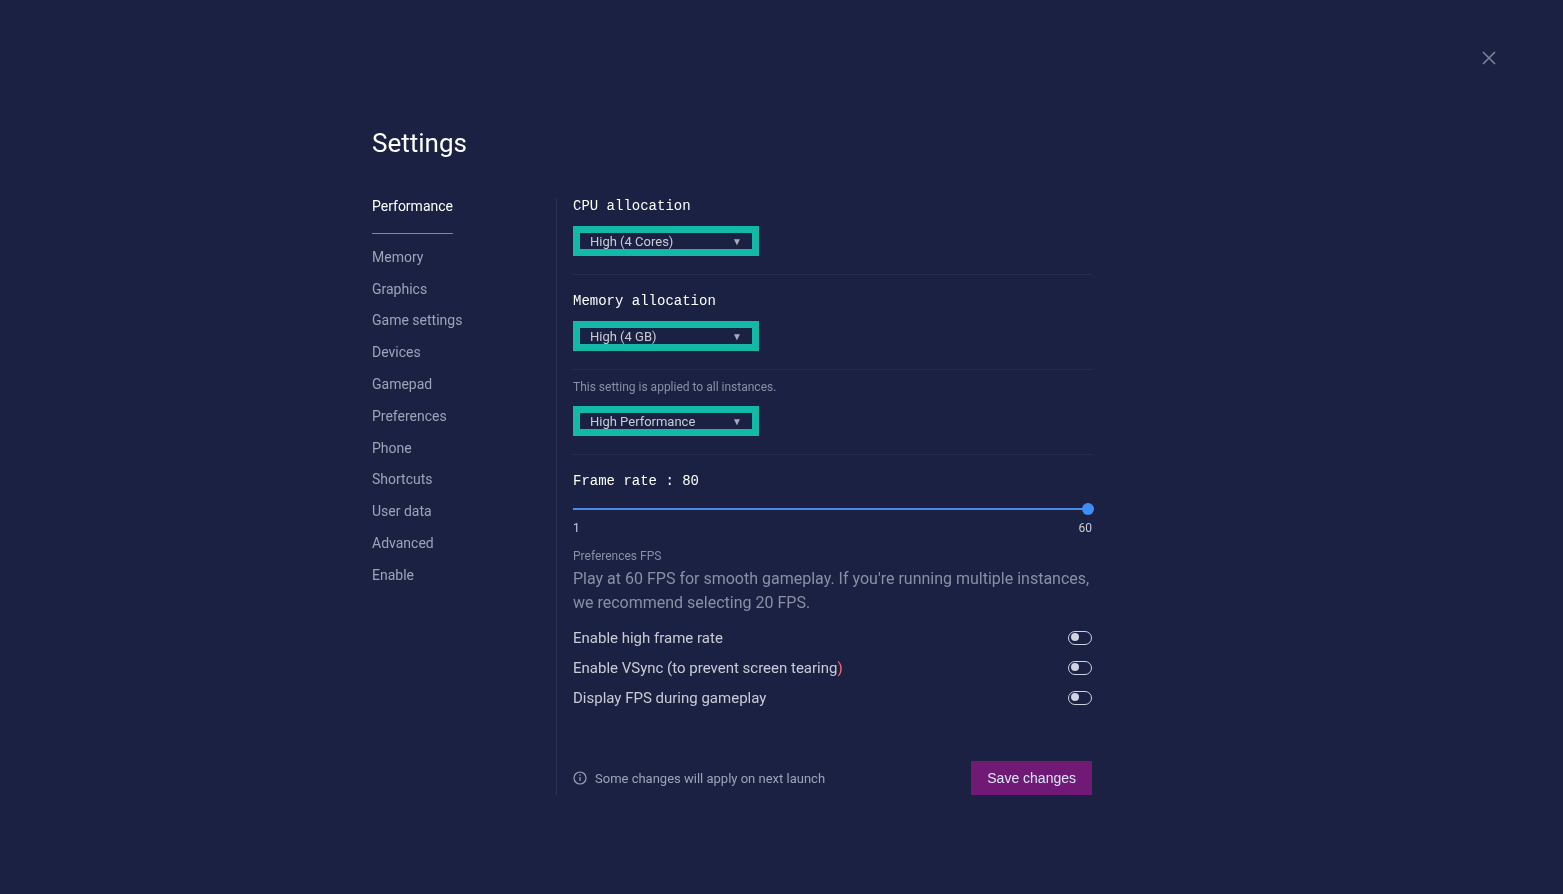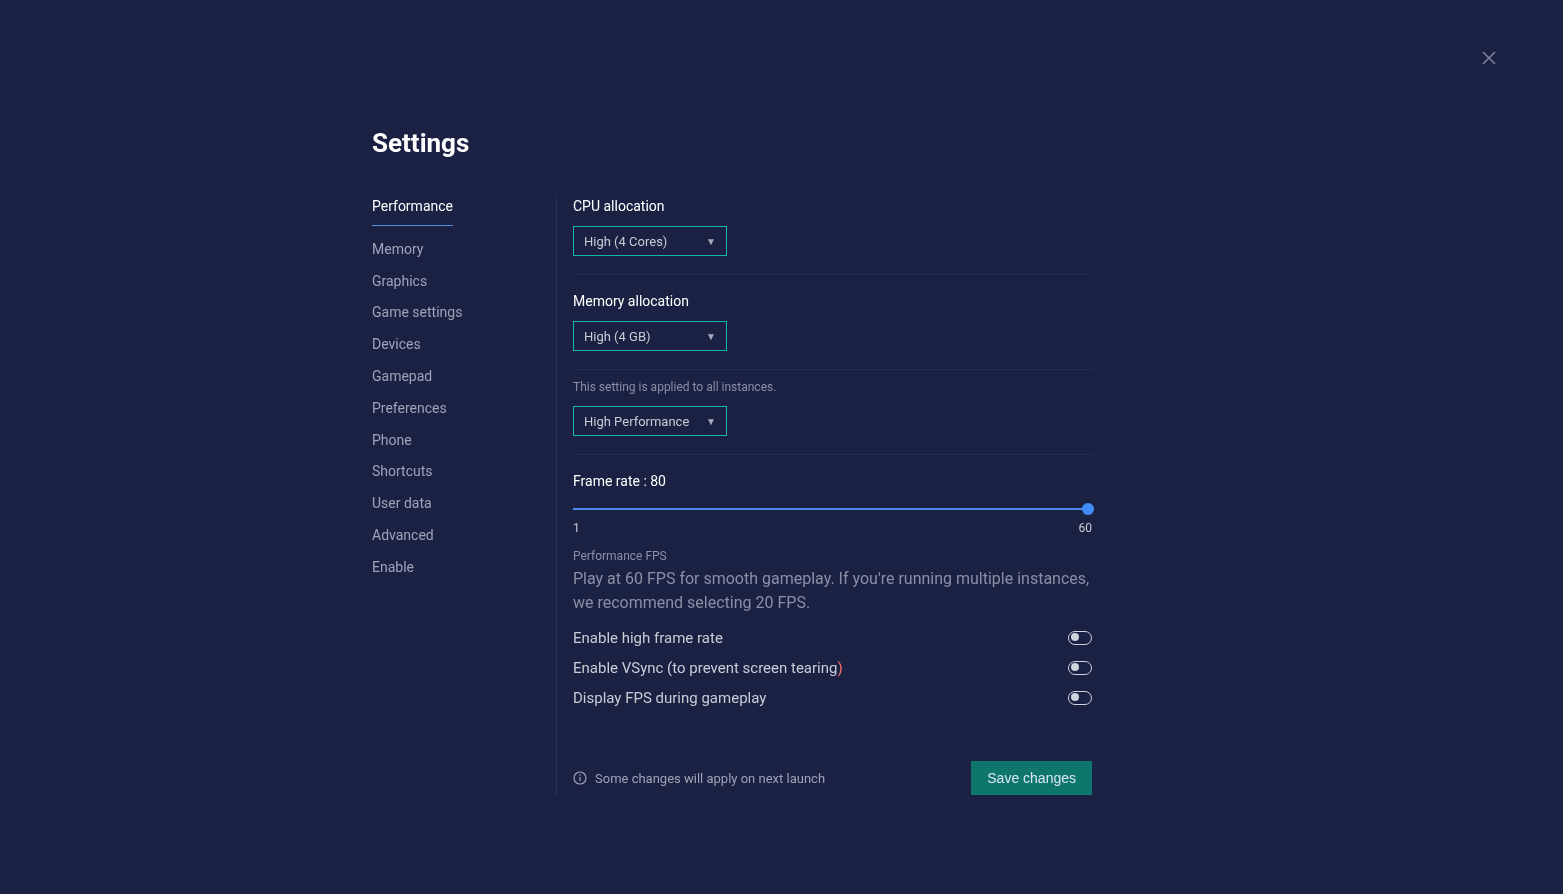--- a/index.html
+++ b/index.html
@@ -23,21 +23,21 @@
   .close-btn svg { width: 16px; height: 16px; }
   .container {
     position: absolute;
     left: 372px;
     top: 128px;
     width: 720px;
   }
   .title {
     color: #ffffff;
     font-size: 26px;
-    font-weight: 700;
+    font-weight: 400;
     margin-bottom: 40px;
   }
   .layout {
     display: flex;
   }
   .sidebar {
     width: 185px;
     border-right: 1px solid #2c3256;
     padding-right: 20px;
   }
@@ -45,52 +45,53 @@
     display: block;
     color: #9ea3b8;
     font-size: 14px;
     margin-bottom: 15px;
     cursor: pointer;
     line-height: 1.2;
   }
   .sidebar-item.active {
     color: #ffffff;
     border-bottom: 1px solid #5a8de0;
-    padding-bottom: 10px;
+    padding-bottom: 18px;
     display: inline-block;
   }
   .main {
     flex: 1;
     padding-left: 16px;
   }
   .section {
     padding-bottom: 18px;
     border-bottom: 1px solid #262c4d;
     margin-bottom: 18px;
   }
   .section.last-group { border-bottom: none; margin-bottom: 10px; }
   .section-label {
     color: #ffffff;
     font-size: 14px;
     margin-bottom: 12px;
     display: flex;
     align-items: center;
     gap: 8px;
+    font-family: Liberation Mono, monospace;
   }
   .section-sub {
     color: #8a8fa6;
     font-size: 12px;
     margin-top: -8px;
     margin-bottom: 12px;
   }
   .select {
-    width: 154px;
+    width: 186px;
     height: 30px;
     background: transparent;
-    border: 1px solid #14b8a6;
+    border: 7px solid #14b8a6;
     color: #c9ccd6;
     font-size: 13px;
     display: flex;
     align-items: center;
     justify-content: space-between;
     padding: 0 10px;
     cursor: pointer;
   }
   .select .caret { color: #a6abbd; font-size: 10px; }
   .help-icon {
@@ -132,21 +133,21 @@
   .footer {
     display: flex; justify-content: space-between; align-items: center;
     margin-top: 24px;
   }
   .footer-note {
     display: flex; gap: 8px;
     color: #9ea3b8; font-size: 13px;
   }
   .footer-note svg { width: 14px; height: 14px; }
   .save-btn {
-    background: #0f766e; color: #d9e6f9;
+    background: #701a75; color: #d9e6f9;
     border: none; padding: 9px 16px; font-size: 14px;
     cursor: pointer;
   }
 </style>
 </head>
 <body>
 
 <div class="close-btn">
   <svg viewBox="0 0 16 16">
       <path d="M2 2 L14 14 M14 2 L2 14" stroke="currentColor" stroke-width="1.6" fill="none"></path>
@@ -201,21 +202,21 @@
       <div class="section last-group">
         <div class="section-label">Frame rate : 80</div>
         <div class="slider-wrap">
           <div class="slider-track"></div>
           <div class="slider-thumb"></div>
         </div>
         <div class="slider-minmax">
           <span>1</span>
           <span>60</span>
         </div>
-        <div class="hint-title">Performance FPS</div>
+        <div class="hint-title">Preferences FPS</div>
         <div class="hint-body">Play at 60 FPS for smooth gameplay. If you're running multiple instances, we recommend selecting 20 FPS.</div>
 
         <div class="toggle-row">
           <span>Enable high frame rate</span>
           <span class="toggle"></span>
         </div>
         <div class="toggle-row">
           <span><span>Enable VSync (to prevent screen tearing</span><span class="danger">)</span></span>
           <span class="toggle"></span>
         </div>

